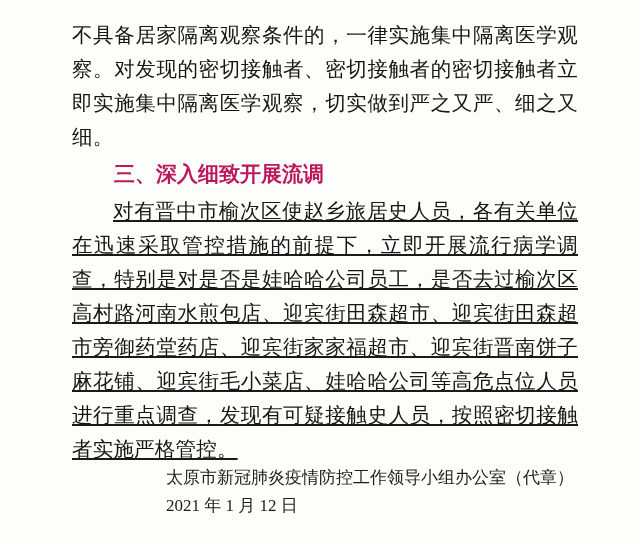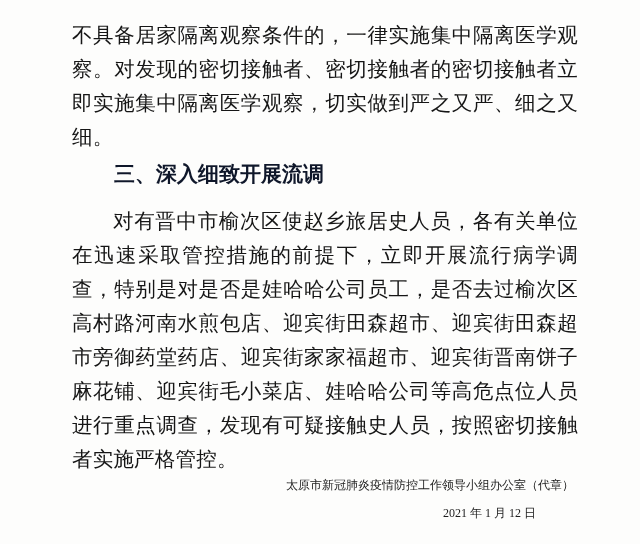--- a/index.html
+++ b/index.html
@@ -33,31 +33,32 @@
   }
   .indent {
     text-indent: 2em;
   }
   .heading {
     font-size: 21px;
     line-height: 36px;
     font-weight: bold;
     text-indent: 2em;
     margin: 2px 0 2px 0;
-    color: #0f172a;
+    color: #be185d;
   }
   .body-block {
-    margin-top: 12px;
+    margin-top: 2px;
+    text-decoration: underline;
   }
   .signature {
     position: absolute;
     right: 66px;
-    bottom: 17px;
-    text-align: right;
-    font-size: 12px;
+    bottom: 24px;
+    text-align: left;
+    font-size: 17px;
     line-height: 28px;
     color: #1c1c1c;
   }
   .sig-line {
     white-space: nowrap;
   }
   .sig-date {
     margin-right: 38px;
   }
 </style>

